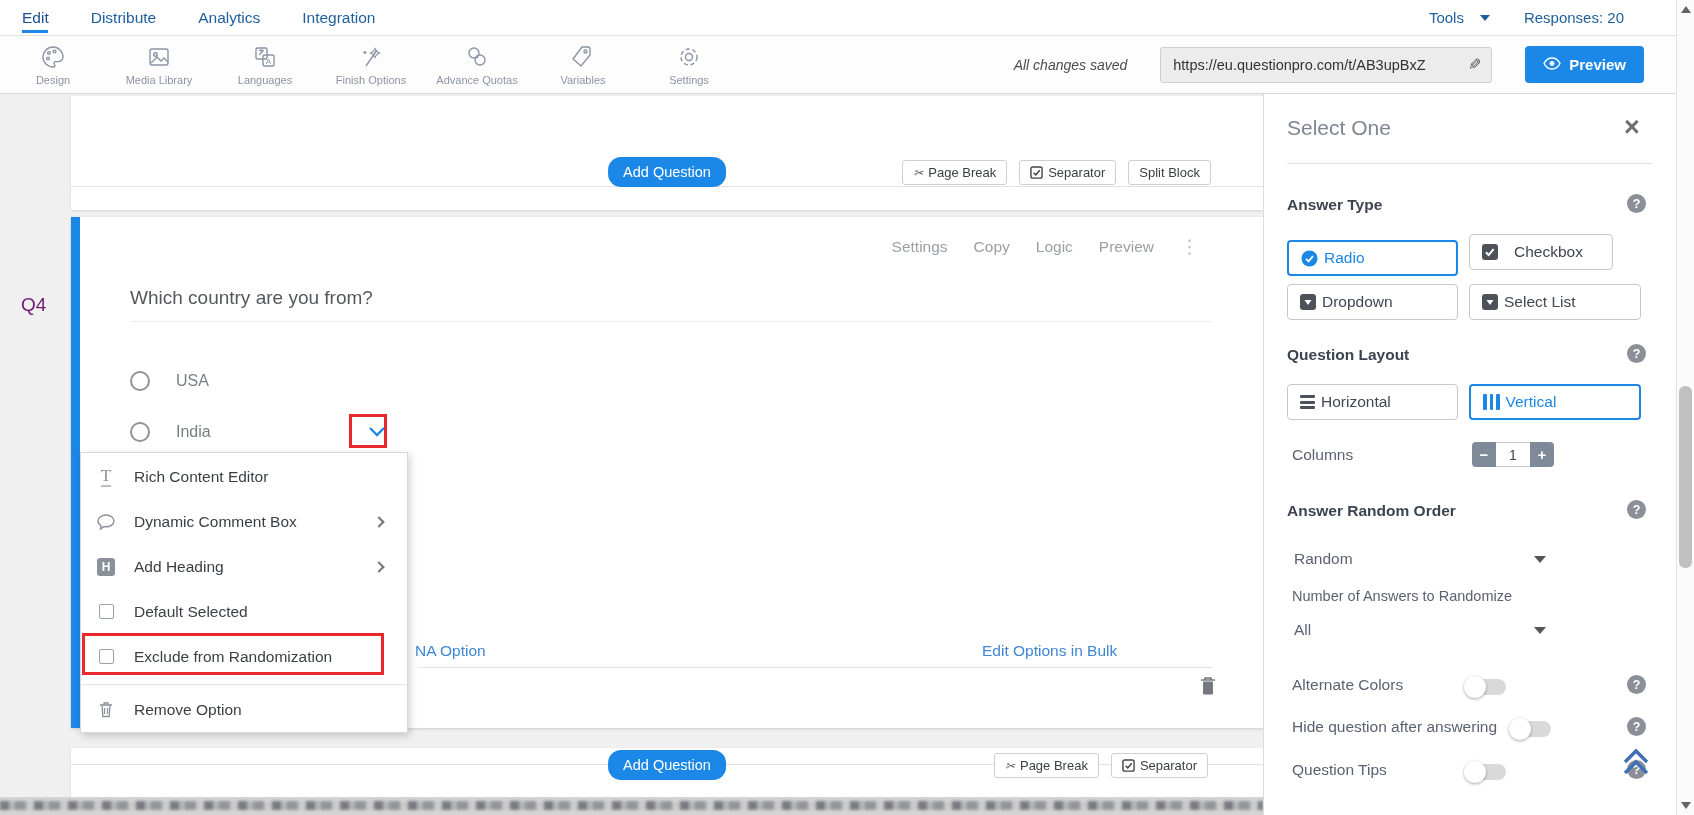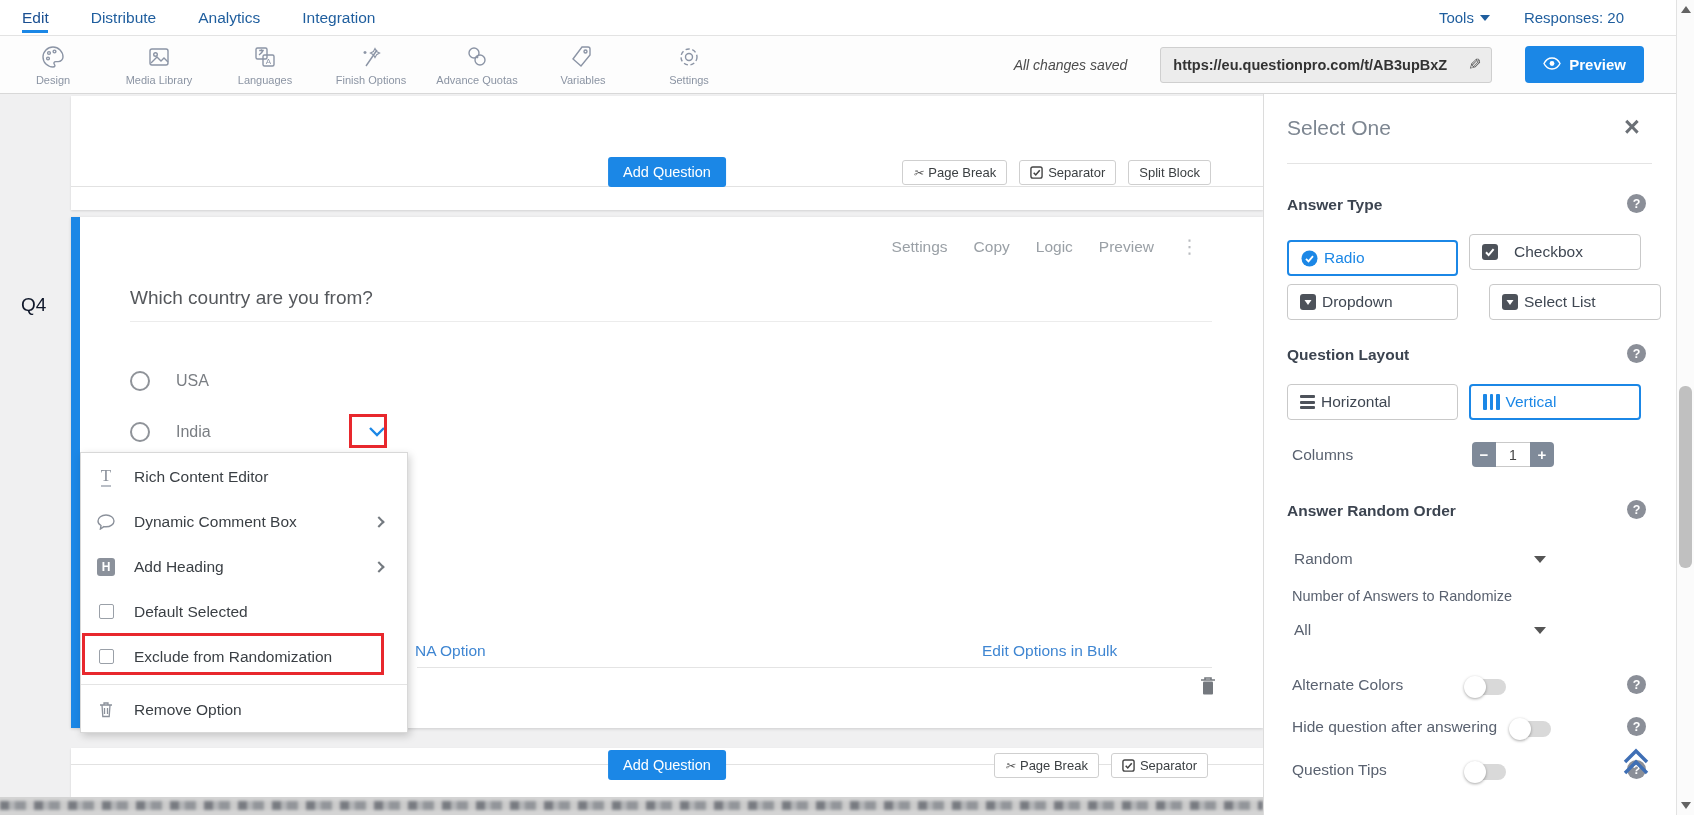--- a/index.html
+++ b/index.html
@@ -9,55 +9,55 @@
 
   
   .topnav { position:absolute; left:0; top:0; width:1676px; height:36px; background:#fff;
             border-bottom:1px solid #e3e3e3; display:flex; align-items:center; justify-content:space-between; z-index:30; }
   .nav-tabs { display:flex; align-items:stretch; height:100%; padding-left:22px; }
   .nav-tab { display:flex; align-items:center; padding:0 24px 0 0; margin-right:18px; color:#1f5e9e;
              font-size:15.5px; cursor:pointer; position:relative; text-decoration:none; }
   .nav-tab.active { color:#1a4f91; }
   .nav-tab.active::after { content:""; position:absolute; left:0; bottom:2px; width:26px; height:3px; background:#1b87e6; }
   .nav-right { display:flex; align-items:center; gap:34px; padding-right:52px; color:#1f5e9e; font-size:15px; }
-  .tools { display:flex; align-items:center; gap:6px; cursor:pointer;text-align:right; }
+  .tools { display:flex; align-items:center; gap:16px; cursor:pointer;text-align:right; }
   .caret-down { width:0; height:0; border-left:5px solid transparent; border-right:5px solid transparent; border-top:6px solid #1f5e9e; display:inline-block; }
 
   
   .toolbar { position:absolute; left:0; top:36px; width:1676px; height:58px; background:#fdfdfd;
              border-bottom:1px solid #d8d8d8; display:flex; align-items:center; justify-content:space-between; z-index:29; }
   .tb-items { display:flex; height:100%; }
   .tb-item { width:106px; height:100%; display:flex; flex-direction:column; align-items:center; justify-content:center;
              gap:4px; cursor:pointer; color:#8b94a3; }
   .tb-item.active { background:#e9e9ea; }
   .tb-item.active .tb-label { color:#6d7582; }
   .tb-label { font-size:11px; color:#8b94a3; white-space:nowrap; }
   .tb-ico svg { display:block; stroke:#8b94a5; fill:none; stroke-width:1.4; }
   .tb-right { display:flex; align-items:center; gap:33px; padding-right:32px; }
   .saved { font-style:italic; font-size:14px; color:#4c4c4c; }
   .urlbox { display:flex; align-items:center; background:#ececec; border:1px solid #cfcfcf; border-radius:3px;
             width:332px; height:36px; overflow:hidden; }
   .urlbox input { border:none; background:transparent; outline:none; font-size:14.5px; color:#333;
-                  font-family:"Liberation Sans",sans-serif; flex:1; padding:0 4px 0 12px;font-weight:bold; }
+                  font-family:"Liberation Sans",sans-serif; flex:1; padding:0 4px 0 12px; }
   .pencil-icon { font-size:16px; color:#555; padding:0 10px; cursor:pointer; }
   .pencil-icon::before { content:"✎"; display:inline-block; transform:scaleX(-1); }
   .preview-btn { display:flex; align-items:center; gap:8px; background:#1b87e6; color:#fff; border:none;
                  border-radius:4px; height:37px; padding:0 18px; font-size:15px; font-family:"Liberation Sans",sans-serif;
                  cursor:pointer; font-weight:bold; }
 
   
   .content { position:absolute; left:0; top:94px; width:1676px; height:721px; background:#f0f0f1; }
-  .qnum { position:absolute; left:21px; top:200px; font-size:19px; color:#0f172a; }
+  .qnum { position:absolute; left:21px; top:200px; font-size:19px; color:#701a75; }
   .main { position:absolute; left:71px; top:0; width:1192px; height:721px; }
 
   .strip-top { position:absolute; left:0; top:2px; width:1192px; height:114px; background:#fff;
                box-shadow:0 1px 2px rgba(0,0,0,.12); }
   .addq-line { position:absolute; left:0; width:100%; border-top:1px solid #e2e2e2; }
   .addq-btn { position:absolute; left:50%; transform:translateX(-50%); background:#1b87e6; color:#fff; border:none;
-              border-radius:3px; padding:7px 15px; font-size:14.5px; font-family:"Liberation Sans",sans-serif;
+              border-radius:13px; padding:7px 15px; font-size:14.5px; font-family:"Liberation Sans",sans-serif;
               cursor:pointer; white-space:nowrap; z-index:3; }
   .mini-btns { position:absolute; display:flex; gap:12px; z-index:3; }
   .mini-btn { display:flex; align-items:center; gap:5px; background:#fff; border:1px solid #cfcfcf; border-radius:3px;
               padding:4px 10px; font-size:13px; color:#3c4043; cursor:pointer; white-space:nowrap; }
   .ico-pagebreak::before { content:"✂"; font-size:12px; color:#555; }
   .cb-svg svg { display:block; }
 
   .qcard { position:absolute; left:0; top:123px; width:1192px; height:511px; background:#fff;
            border-left:9px solid #1b87e6; box-shadow:0 1px 3px rgba(0,0,0,.15); }
   .q-actions { position:absolute; top:20px; right:64px; display:flex; align-items:center; gap:26px;
@@ -404,39 +404,39 @@
 
     <div class="type-btn selected" style="left:23px; top:146px; width:171px;">
       <span class="sq-ico">
         <svg width="17" height="17" viewBox="0 0 17 17">
             <circle cx="8.5" cy="8.5" r="8" fill="#1b87e6"></circle>
             <path d="M5 8.8l2.5 2.6 4.5-5.3" fill="none" stroke="#fff" stroke-width="1.8"></path>
           </svg>
       </span>
       <span>Radio</span>
     </div>
-    <div class="type-btn" style="left:205px; top:140px; width:172px;gap:16px;">
+    <div class="type-btn" style="left:205px; top:140px; width:144px;gap:16px;">
       <span class="sq-ico">
         <svg width="16" height="16" viewBox="0 0 16 16">
             <rect width="16" height="16" rx="3" fill="#4d525a"></rect>
             <path d="M4 8.3l2.6 2.8 5-6" fill="none" stroke="#fff" stroke-width="2"></path>
           </svg>
       </span>
       <span>Checkbox</span>
     </div>
     <div class="type-btn" style="left:23px; top:190px; width:171px;">
       <span class="sq-ico">
         <svg width="16" height="16" viewBox="0 0 16 16">
             <rect width="16" height="16" rx="3" fill="#4d525a"></rect>
             <path d="M4.5 6h7L8 11z" fill="#fff"></path>
           </svg>
       </span>
       <span>Dropdown</span>
     </div>
-    <div class="type-btn" style="left:205px; top:190px; width:172px;margin-left:20px;">
+    <div class="type-btn" style="left:205px; top:190px; width:172px;">
       <span class="sq-ico">
         <svg width="16" height="16" viewBox="0 0 16 16">
             <rect width="16" height="16" rx="3" fill="#4d525a"></rect>
             <path d="M4.5 6h7L8 11z" fill="#fff"></path>
           </svg>
       </span>
       <span>Select List</span>
     </div>
 
     <div class="sb-abs sb-seclabel" style="left:23px; top:252px;">Question Layout</div>

